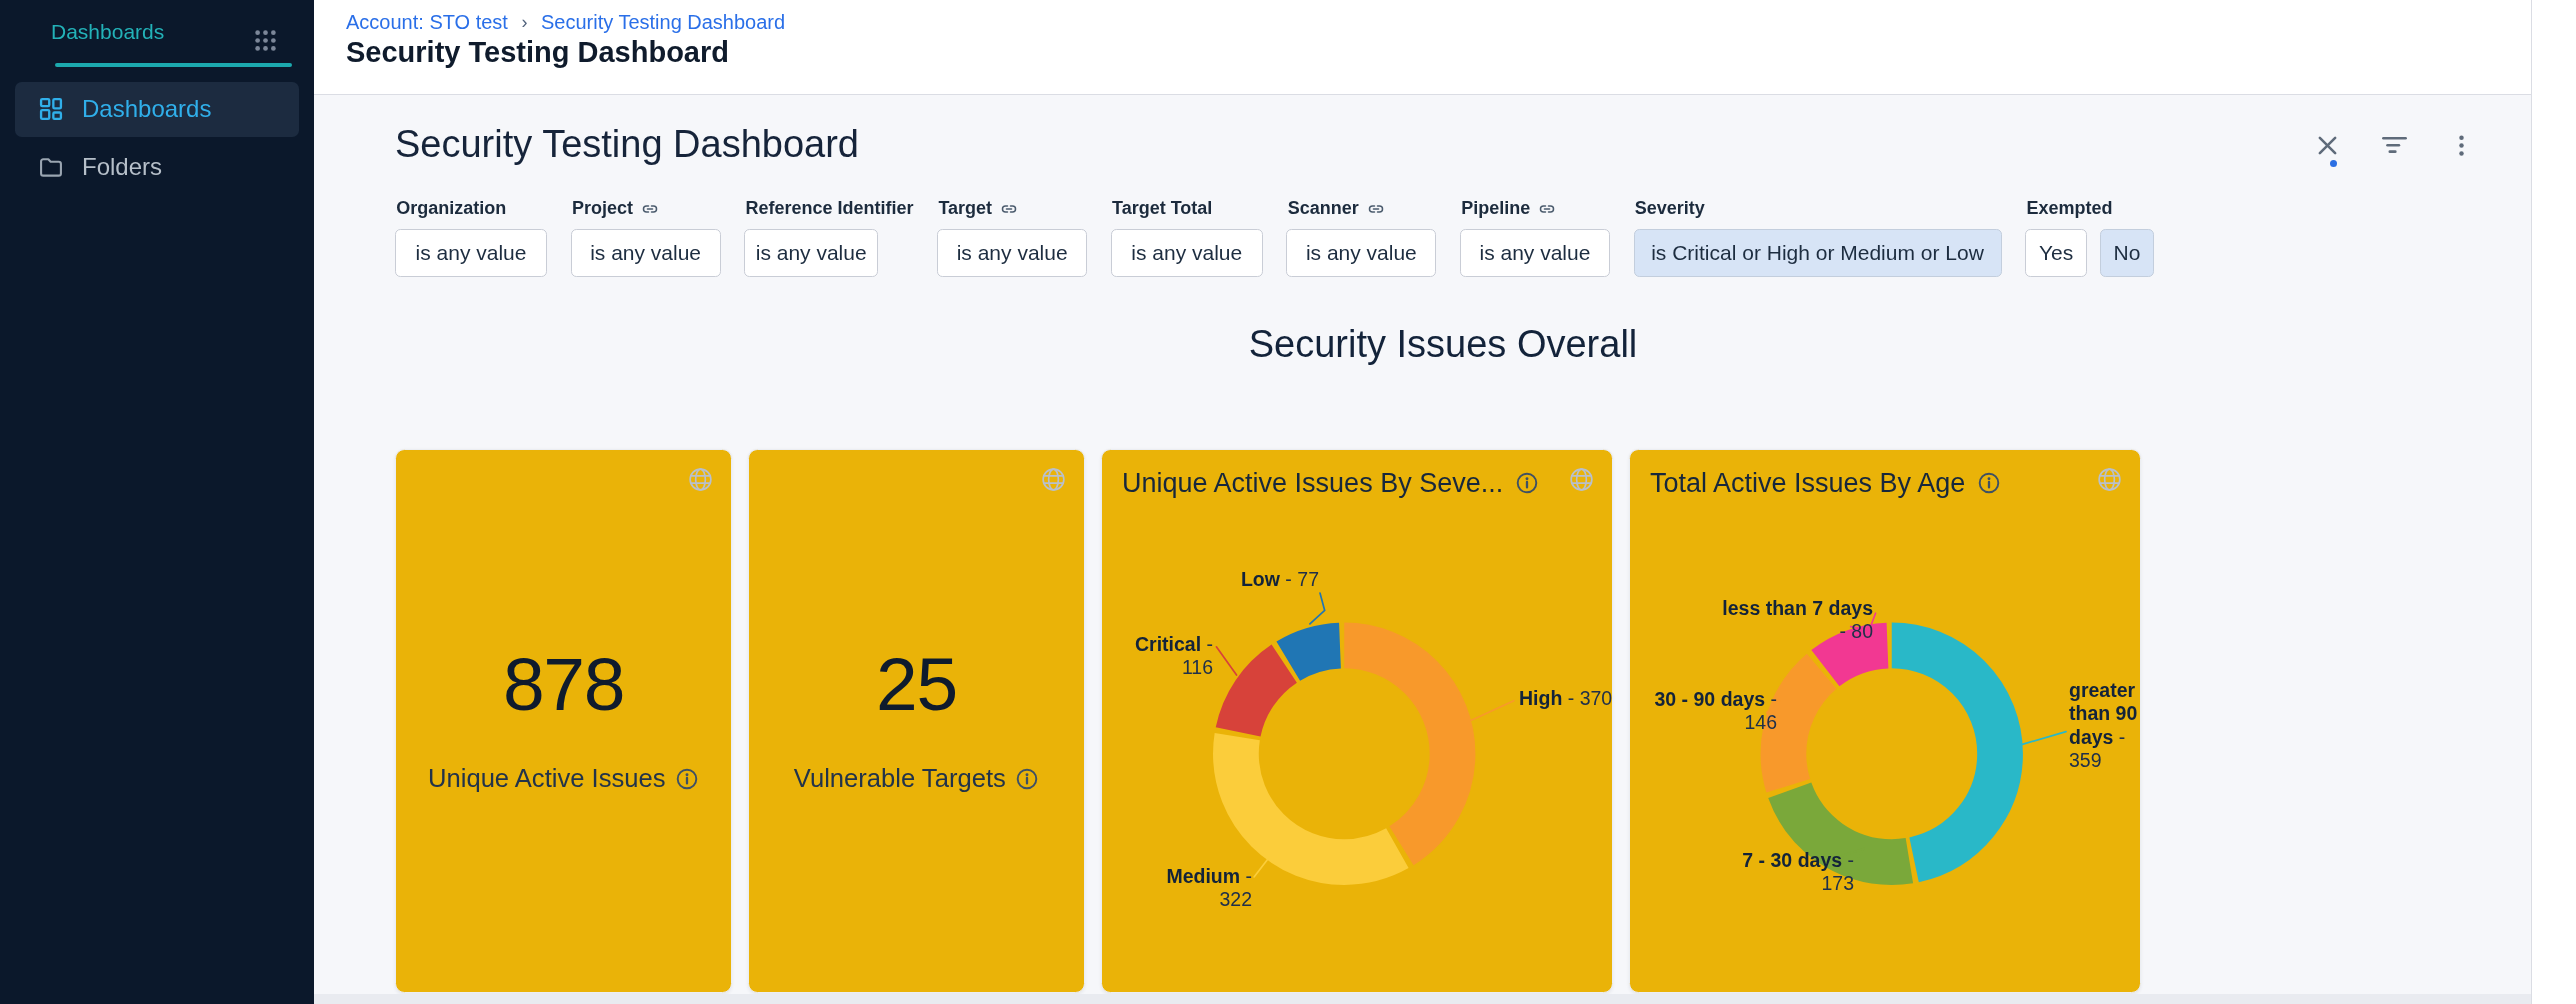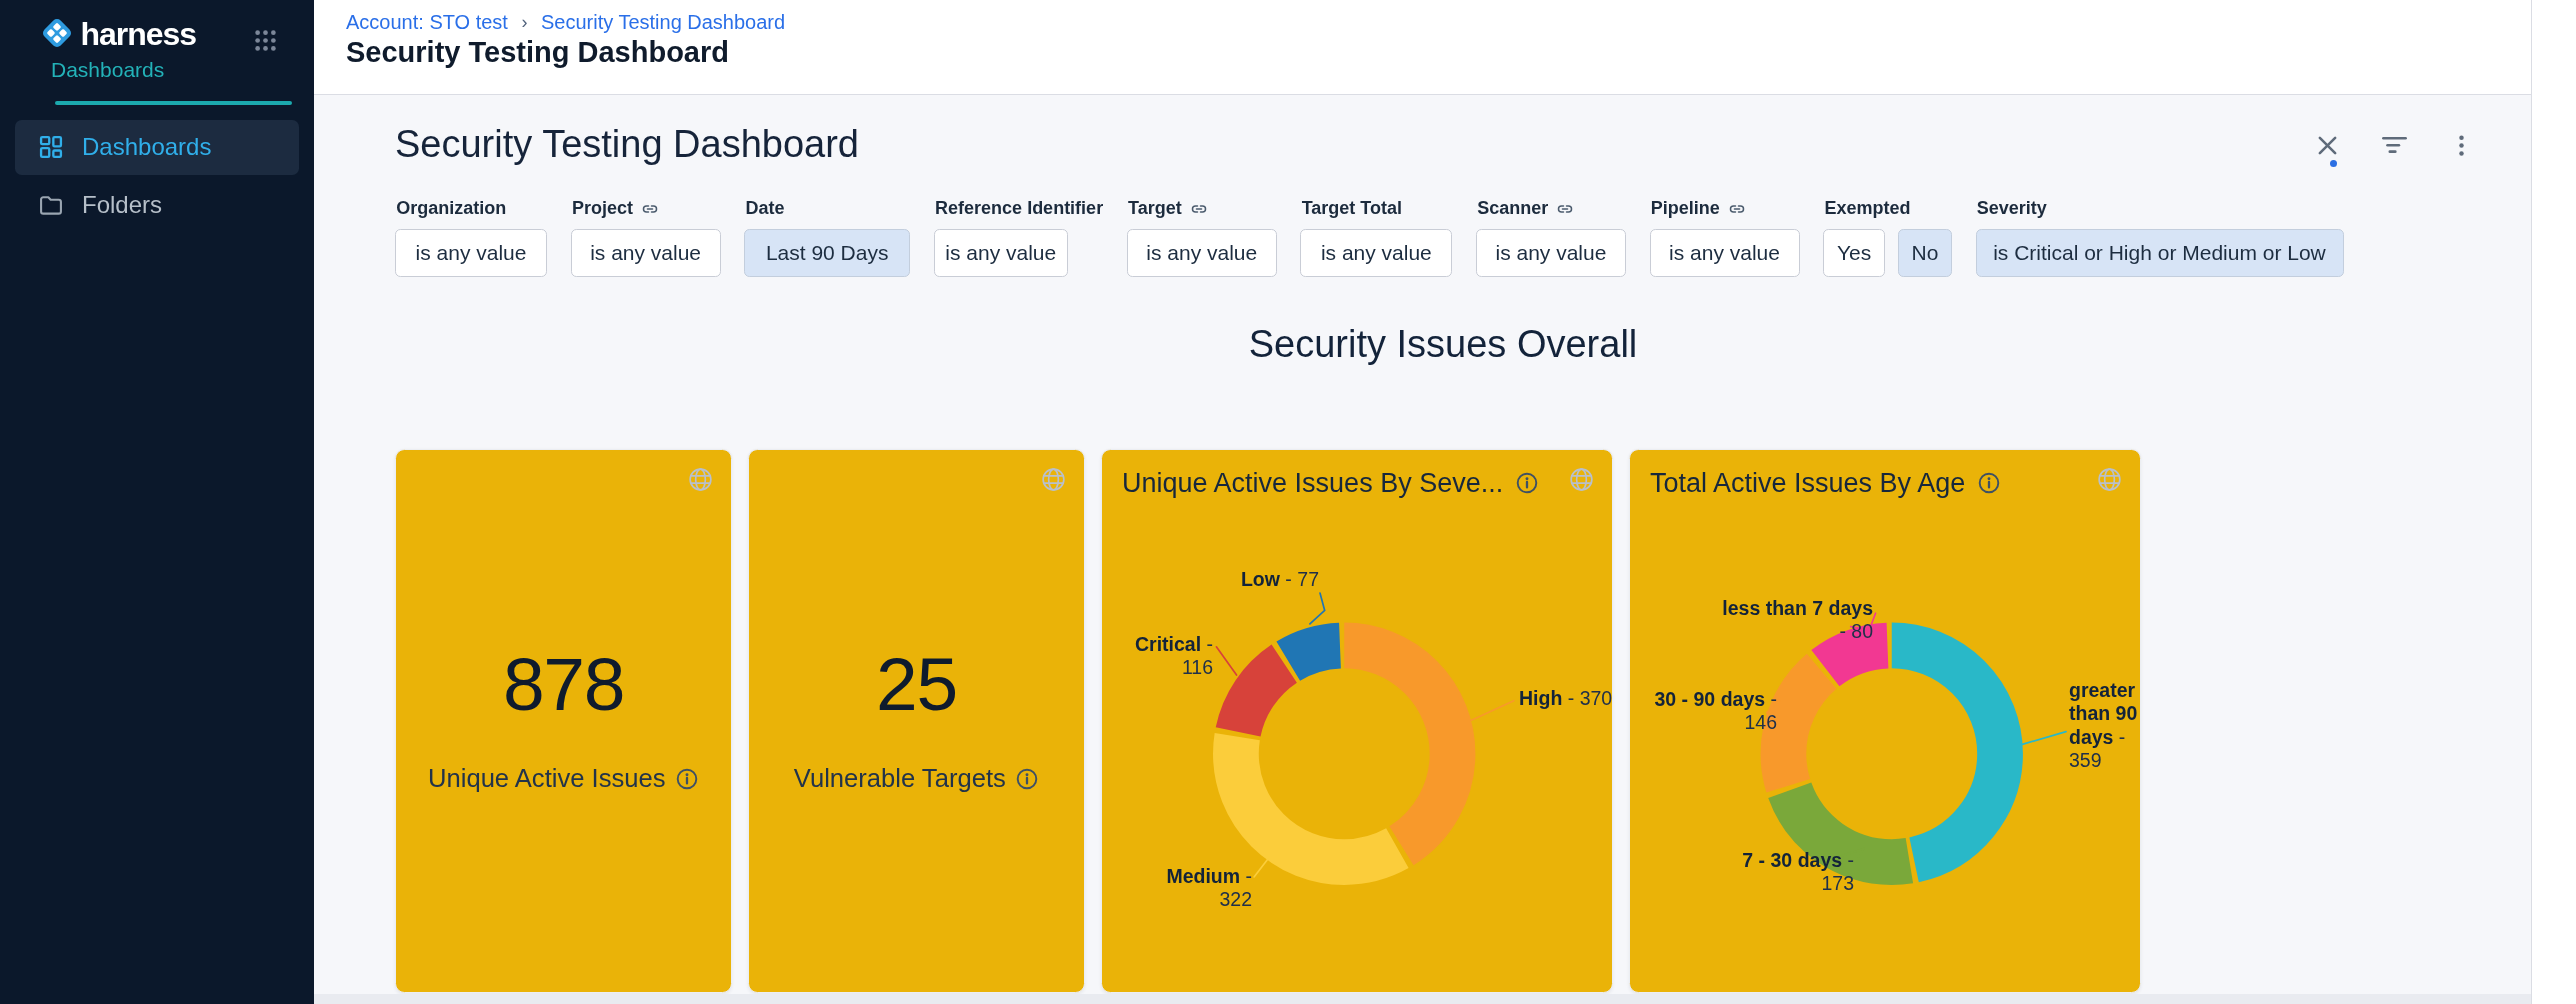--- a/index.html
+++ b/index.html
@@ -68,32 +68,20 @@
     font-size:27px;font-weight:500;color:#17273C;max-width:444px;white-space:nowrap;}
   .donut-svg{position:absolute;left:0;top:0;}
   .dlabel{position:absolute;font-size:19.5px;color:#20304A;line-height:1.2;}
   .dlabel b{color:#13233A;font-weight:700;}
 </style>
 </head>
 <body>
 
 <div class="sidebar">
   <div class="side-head">
-    <div class="brand-row">
-      <span id="logo-slot"><svg width="36" height="36" viewBox="0 0 24 24" xmlns="http://www.w3.org/2000/svg">
-            <g transform="rotate(45 12 12)">
-              <rect x="4.4" y="4.4" width="15.2" height="15.2" rx="3.4" fill="#2E9BE0"></rect>
-              <rect x="7.1" y="7.1" width="4.1" height="4.1" rx="0.9" fill="#fff"></rect>
-              <rect x="12.8" y="7.1" width="4.1" height="4.1" rx="0.9" fill="#fff"></rect>
-              <rect x="7.1" y="12.8" width="4.1" height="4.1" rx="0.9" fill="#fff"></rect>
-              <rect x="12.8" y="12.8" width="4.1" height="4.1" rx="0.9" fill="#fff"></rect>
-            </g>
-          </svg></span>
-      <span class="brand">harness</span>
-    </div>
     <span class="grid-icon" id="grid-slot"><svg width="27" height="27" viewBox="0 0 24 24" xmlns="http://www.w3.org/2000/svg">
           <g fill="#7C8799">
             <circle cx="5" cy="5" r="2.1"></circle>
             <circle cx="12" cy="5" r="2.1"></circle>
             <circle cx="19" cy="5" r="2.1"></circle>
             <circle cx="5" cy="12" r="2.1"></circle>
             <circle cx="12" cy="12" r="2.1"></circle>
             <circle cx="19" cy="12" r="2.1"></circle>
             <circle cx="5" cy="19" r="2.1"></circle>
             <circle cx="12" cy="19" r="2.1"></circle>
@@ -179,26 +167,20 @@
               <path d="M8.6 12h6.8"></path>
               <path d="M10 8H7.3a4 4 0 0 0 0 8H10"></path>
               <path d="M14 8h2.7a4 4 0 0 1 0 8H14"></path>
             </g>
           </svg>
         </div>
         <div class="fbtn" style="width: 150px;">is any value</div>
       </div>
       <div class="fgroup">
         <div class="flabel">
-          <span>Date</span>
-        </div>
-        <div class="fbtn active" style="width: 166px;">Last 90 Days</div>
-      </div>
-      <div class="fgroup">
-        <div class="flabel">
           <span>Reference Identifier</span>
         </div>
         <div class="fbtn" style="width: 134px;">is any value</div>
       </div>
       <div class="fgroup">
         <div class="flabel">
           <span>Target</span>
           <svg width="18" height="18" viewBox="0 0 24 24" xmlns="http://www.w3.org/2000/svg">
             <g fill="none" stroke="#4B5B6D" stroke-linecap="round" stroke-linejoin="round" stroke-width="2">
               <path d="M8.6 12h6.8"></path>
@@ -235,31 +217,31 @@
             <g fill="none" stroke="#4B5B6D" stroke-linecap="round" stroke-linejoin="round" stroke-width="2">
               <path d="M8.6 12h6.8"></path>
               <path d="M10 8H7.3a4 4 0 0 0 0 8H10"></path>
               <path d="M14 8h2.7a4 4 0 0 1 0 8H14"></path>
             </g>
           </svg>
         </div>
         <div class="fbtn" style="width: 150px;">is any value</div>
       </div>
       <div class="fgroup">
+        <div class="flabel">
+          <span>Severity</span>
+        </div>
+        <div class="fbtn active" style="width: 368px;">is Critical or High or Medium or Low</div>
+      </div>
+      <div class="fgroup">
         <div class="flabel">Exempted</div>
         <div class="ex-btns">
           <div class="fbtn" style="width: 62px;">Yes</div>
           <div class="fbtn active" style="width: 54px;">No</div>
         </div>
-      </div>
-      <div class="fgroup">
-        <div class="flabel">
-          <span>Severity</span>
-        </div>
-        <div class="fbtn active" style="width: 368px;">is Critical or High or Medium or Low</div>
       </div>
     </div>
   <div class="section-title">Security Issues Overall</div>
   <div class="cards" id="cards">
       <div class="card stat">
         <span class="globe">
           <svg width="27" height="27" viewBox="0 0 24 24" xmlns="http://www.w3.org/2000/svg">
             <g fill="none" stroke="#B9C0CB" stroke-linecap="round" stroke-linejoin="round" stroke-width="1.5">
               <circle cx="12" cy="12" r="9.2"></circle>
               <ellipse cx="12" cy="12" rx="4.3" ry="9.2"></ellipse>

